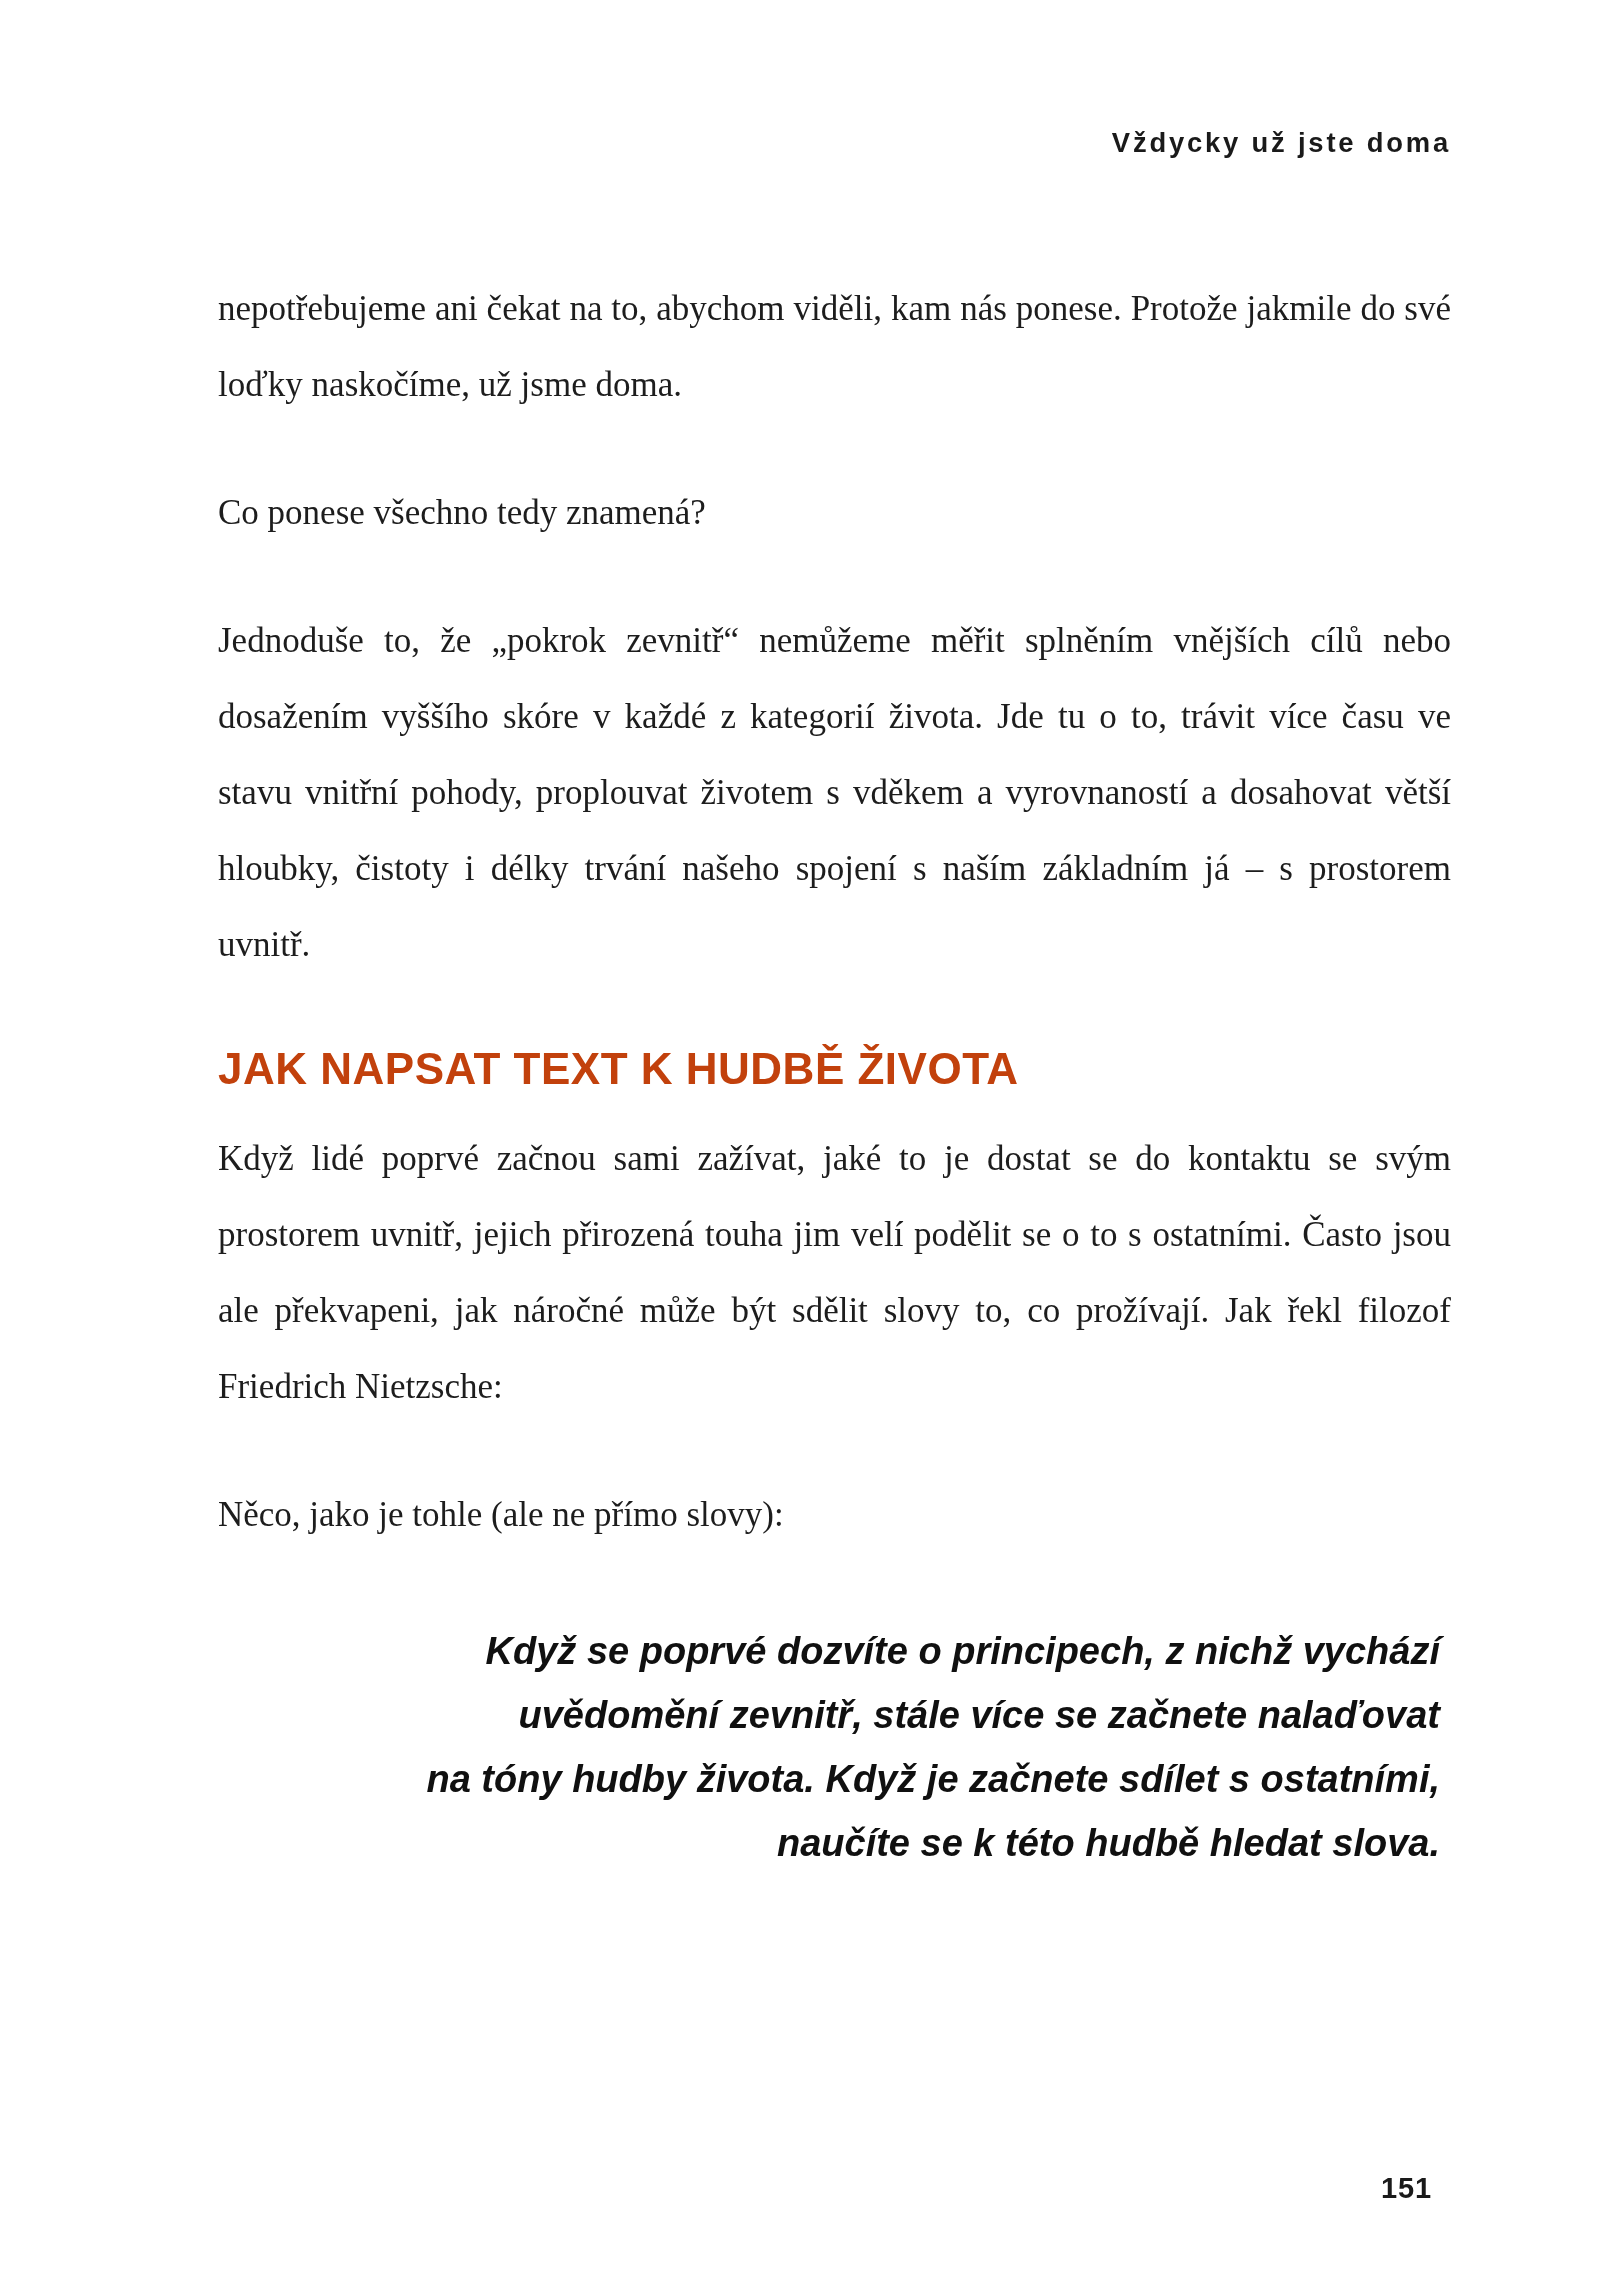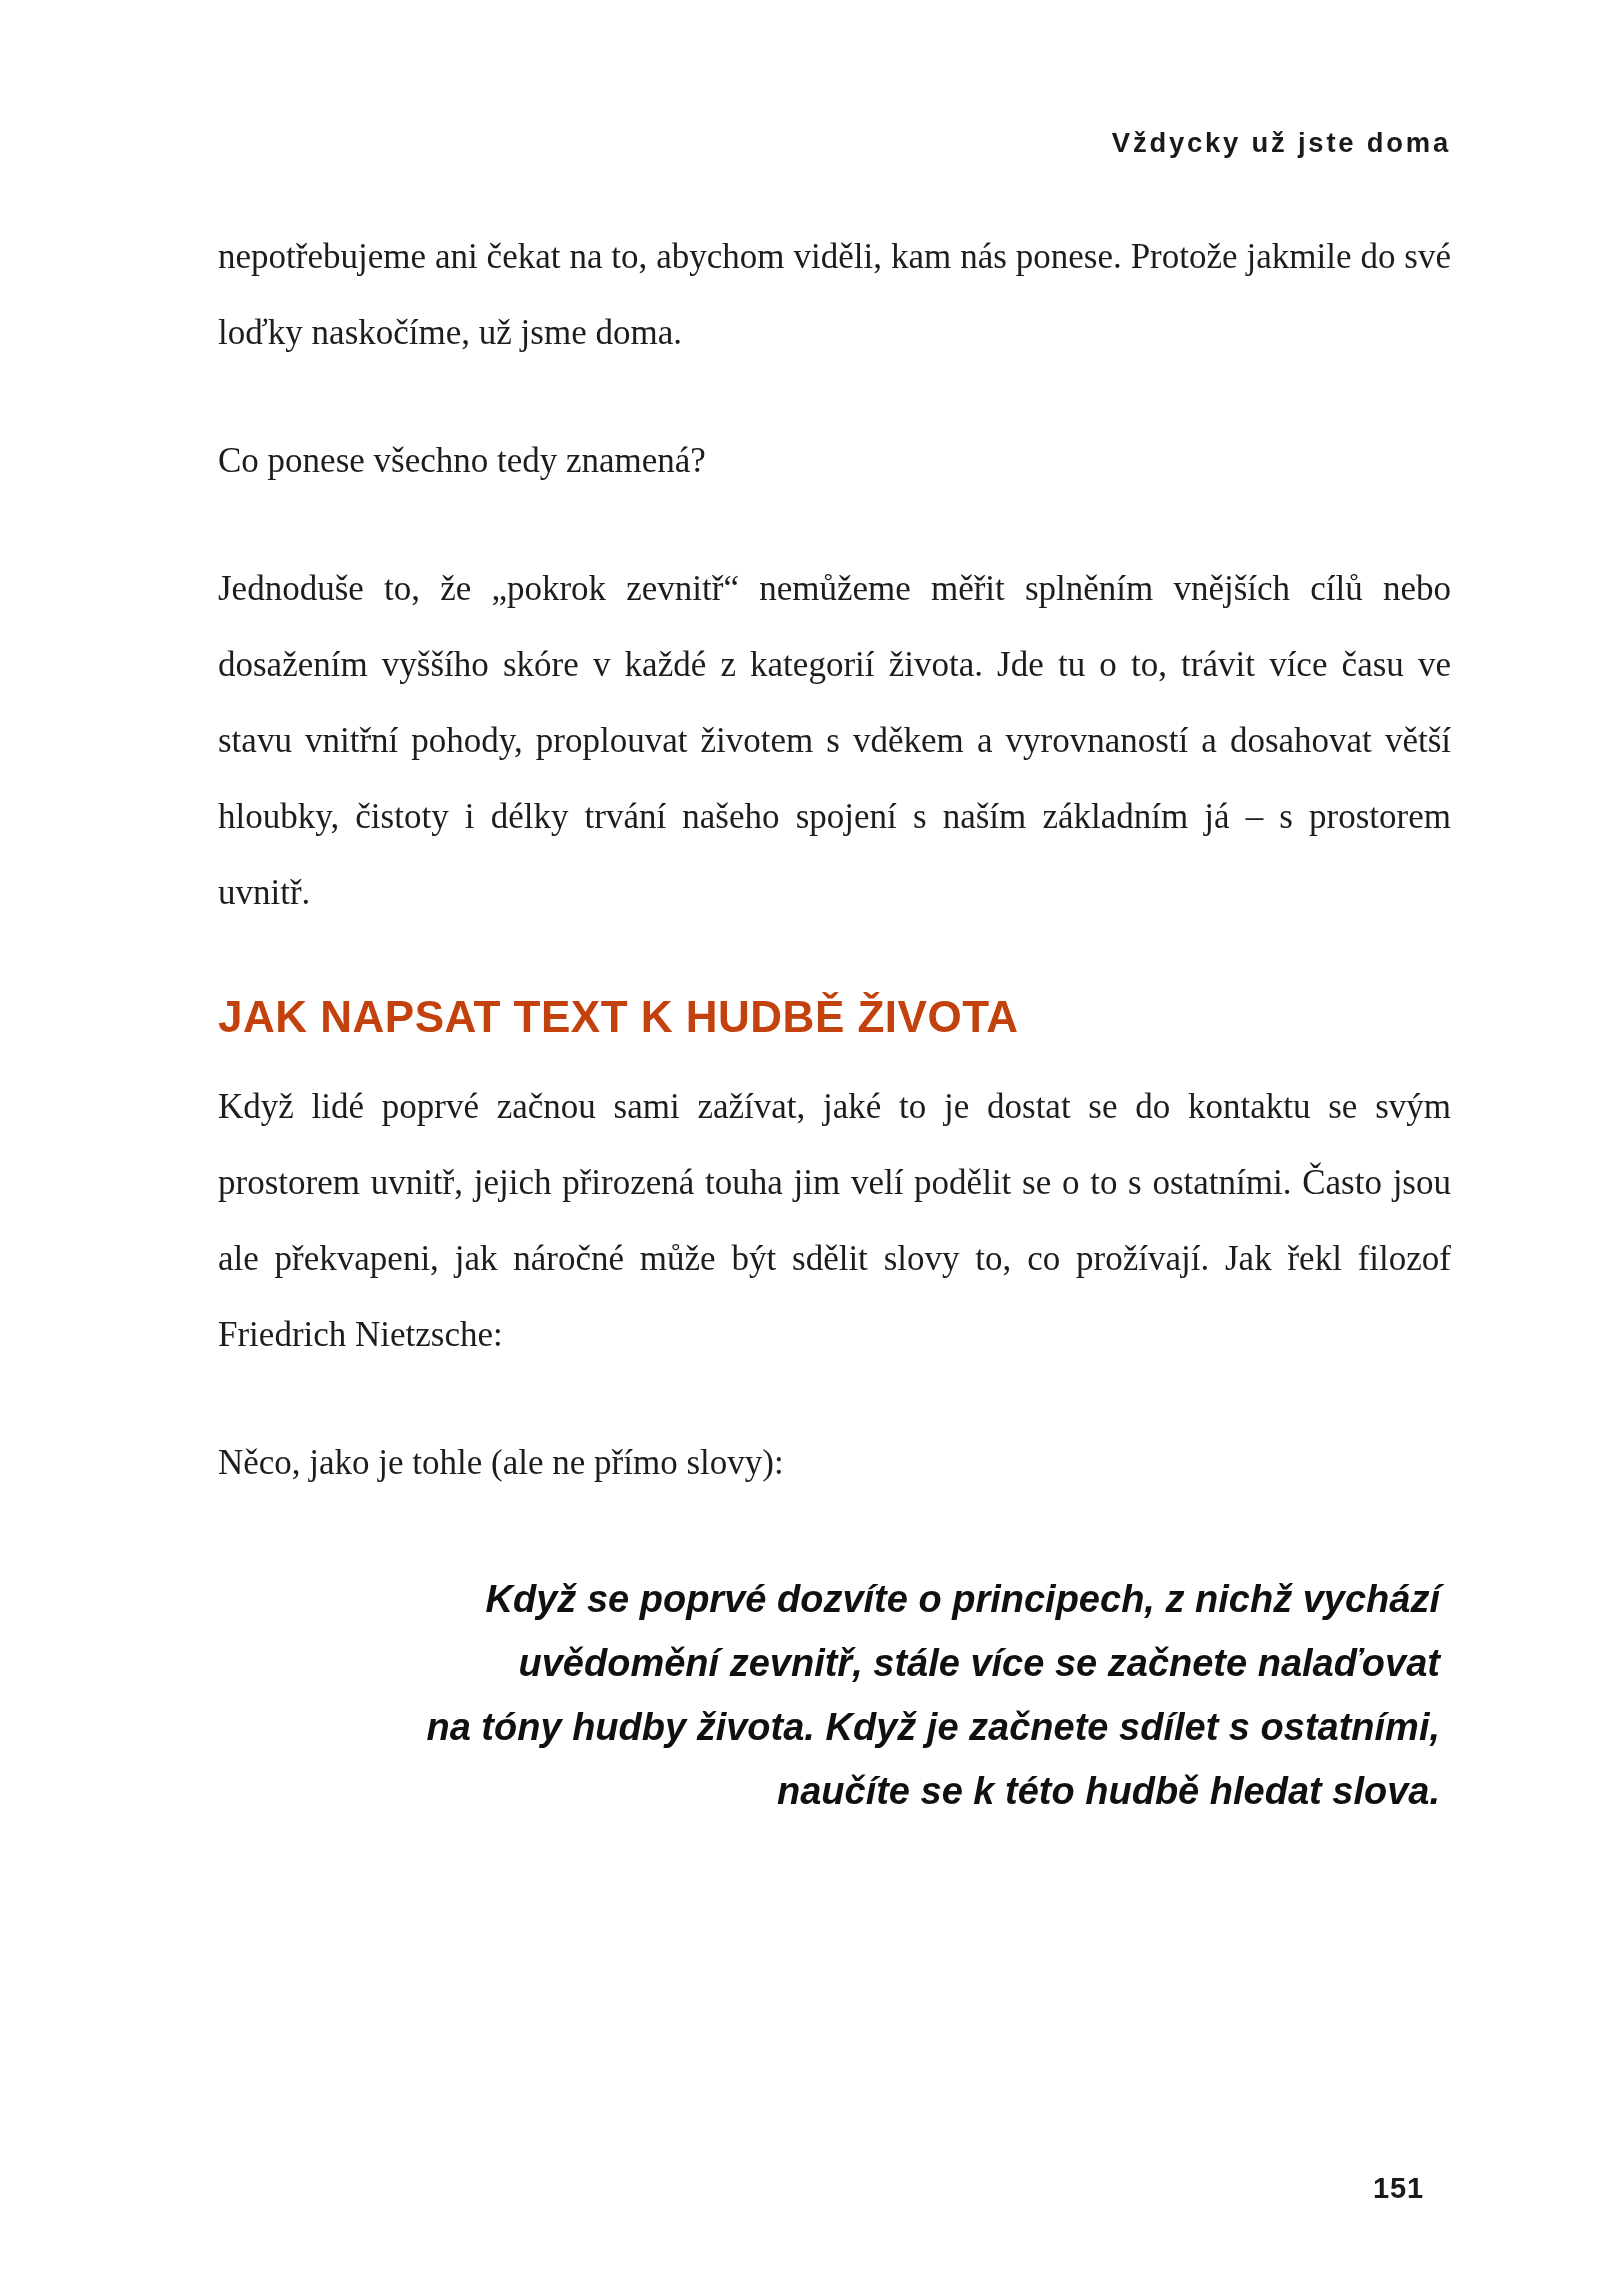--- a/index.html
+++ b/index.html
@@ -15,21 +15,21 @@
     overflow: hidden;
   }
 
   .running-header {
     text-align: right;
     font-family: "Liberation Sans", sans-serif;
     font-weight: 700;
     font-size: 27.4px;
     letter-spacing: 2.8px;
     color: #1a1a1a;
-    margin-bottom: 60px;
+    margin-bottom: 112px;
   }
 
   .body-text p {
     font-family: "Liberation Serif", serif;
     font-size: 35px;
     line-height: 76px;
     color: #1d1d1d;
     text-align: justify;
     hyphens: auto;
     margin: 0 0 52px 0;
@@ -53,21 +53,21 @@
     color: #101010;
     text-align: right;
     white-space: pre-line;
     margin: 66px auto 0 auto;
     max-width: 1211px;
   }
 
   .page-number {
     position: absolute;
     top: 2172px;
-    right: 193px;
+    right: 185px;
     font-family: "Liberation Sans", sans-serif;
     font-weight: 700;
     font-size: 29px;
     letter-spacing: 0.9px;
     color: #1a1a1a;
   }
 </style>
 </head>
 <body>
 

